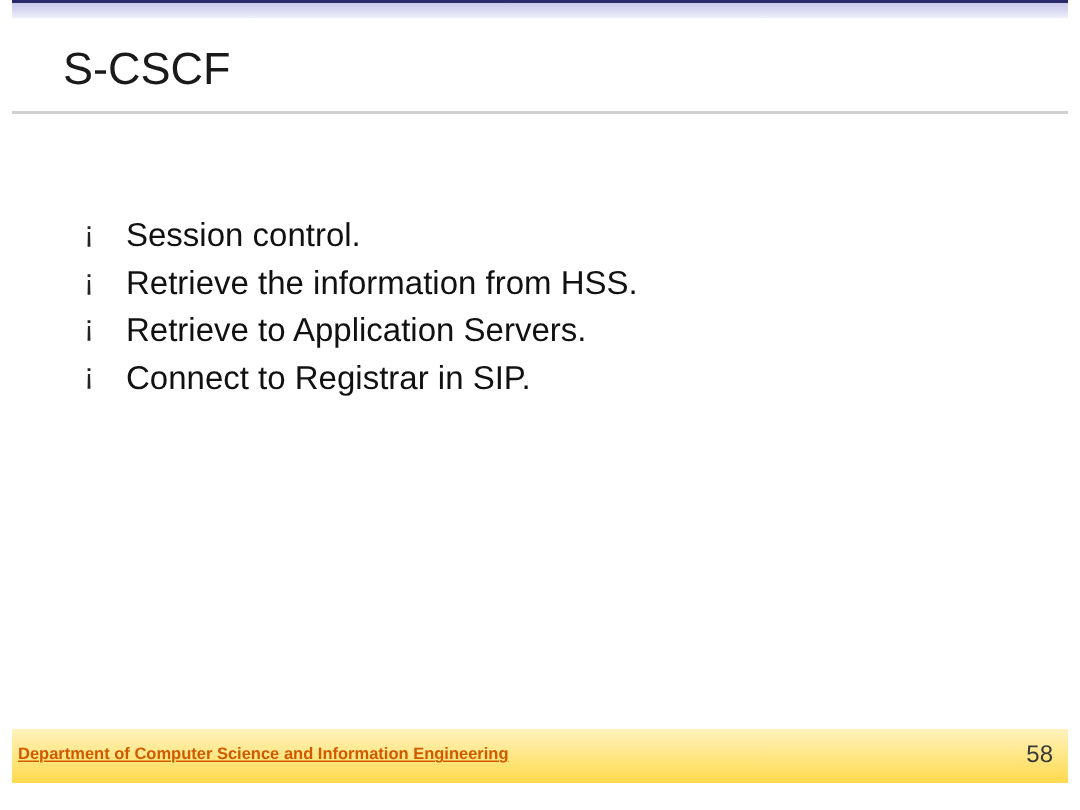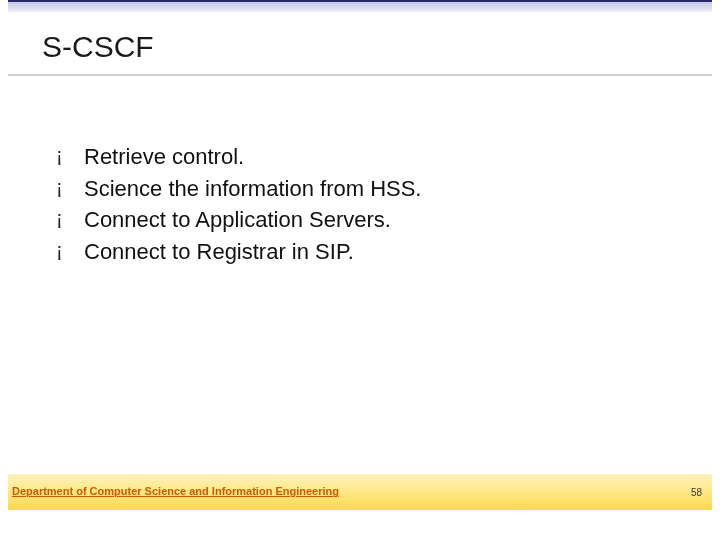--- a/index.html
+++ b/index.html
@@ -54,55 +54,55 @@
     content: "¡";
     position: absolute;
     left: 0;
     top: 0;
     font-size: 20px;
     color: #222;
   }
   .footer-bar {
     position: absolute;
     left: 8px; right: 8px;
-    bottom: 30px;
+    bottom: 18px;
     height: 36px;
     background: linear-gradient(to bottom, #fff2bc 0%, #ffe47a 60%, #ffd94d 100%);
     display: flex;
     align-items: center;
     justify-content: space-between;
     padding: 0 10px 0 4px;
   }
   .footer-text {
     font-size: 11px;
     font-weight: 700;
     color: #cf5a00;
     line-height: 1.2;
     max-width: 340px;
     text-decoration: underline;
     font-family: Arial, sans-serif;
   }
   .page-number {
-    font-size: 10px;
+    font-size: 16px;
     color: #3a3a3a;
     font-family: Tahoma, sans-serif;
   }
 </style>
 </head>
 <body>
 
 <div class="top-bar"></div>
 
 <h1 class="slide-title">S-CSCF</h1>
 
 <div class="title-underline"></div>
 
 <ul class="body-list">
-  <li>Retrieve control.</li>
-  <li>Science the information from HSS.</li>
-  <li>Connect to Application Servers.</li>
+  <li>Session control.</li>
+  <li>Retrieve the information from HSS.</li>
+  <li>Retrieve to Application Servers.</li>
   <li>Connect to Registrar in SIP.</li>
 </ul>
 
 <div class="footer-bar">
   <div class="footer-text">Department of Computer Science and Information Engineering</div>
   <div class="page-number">58</div>
 </div>
 
 </body></html>

